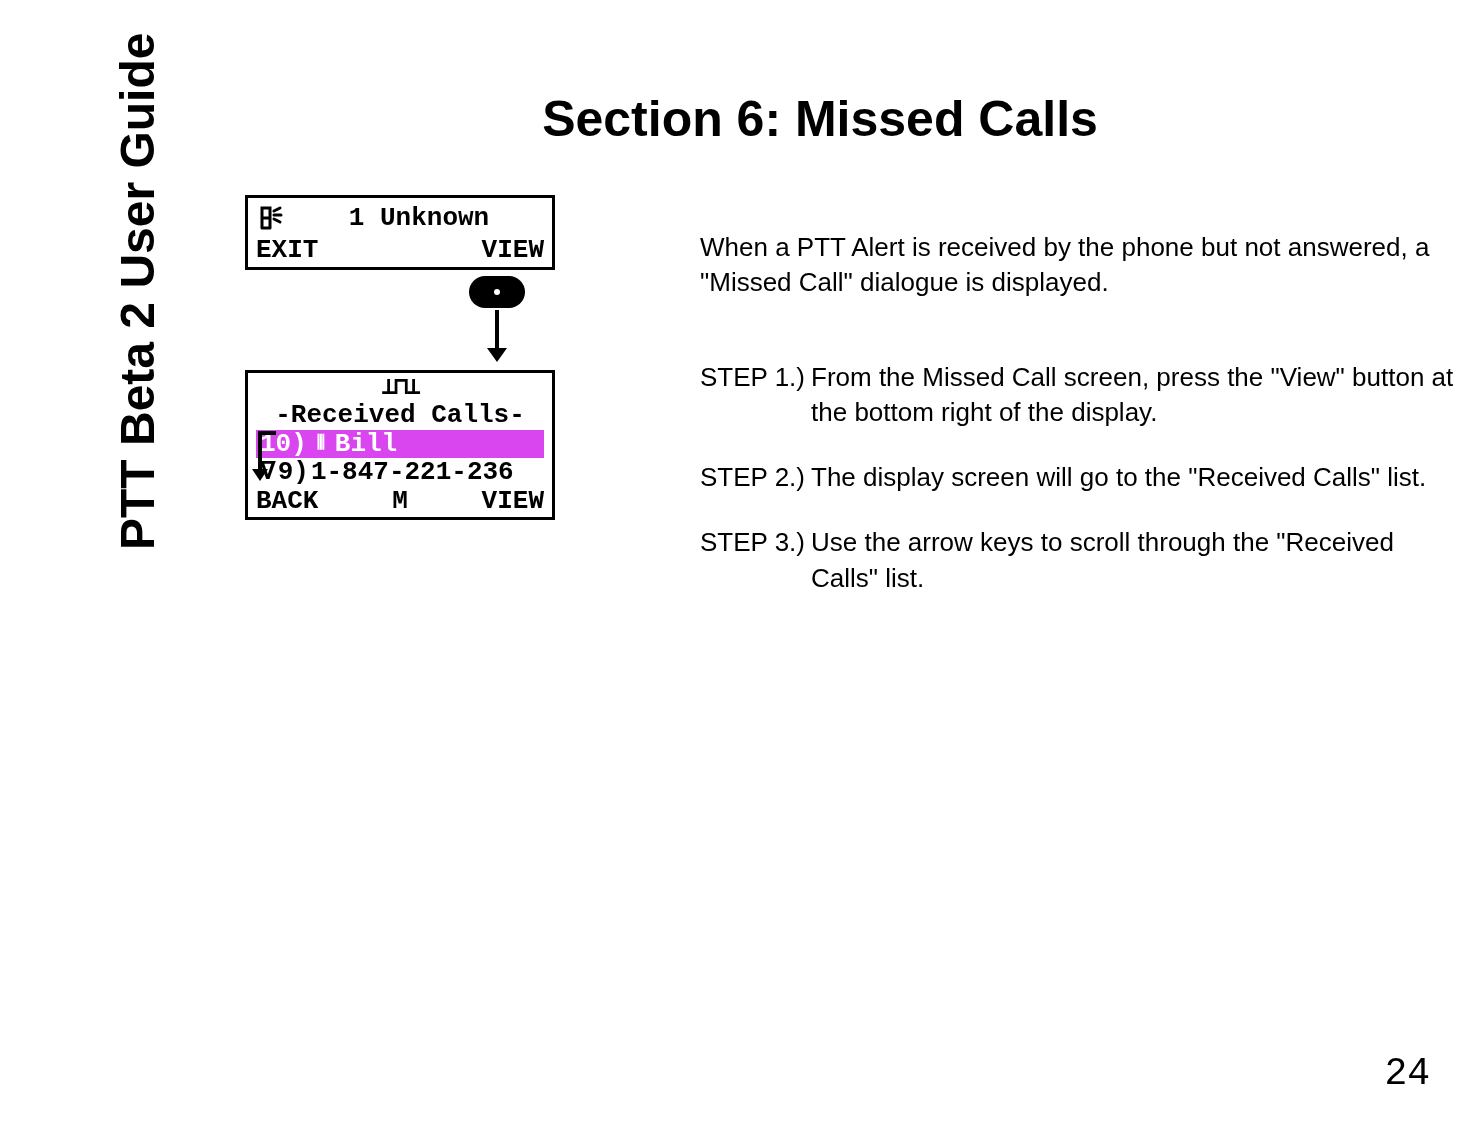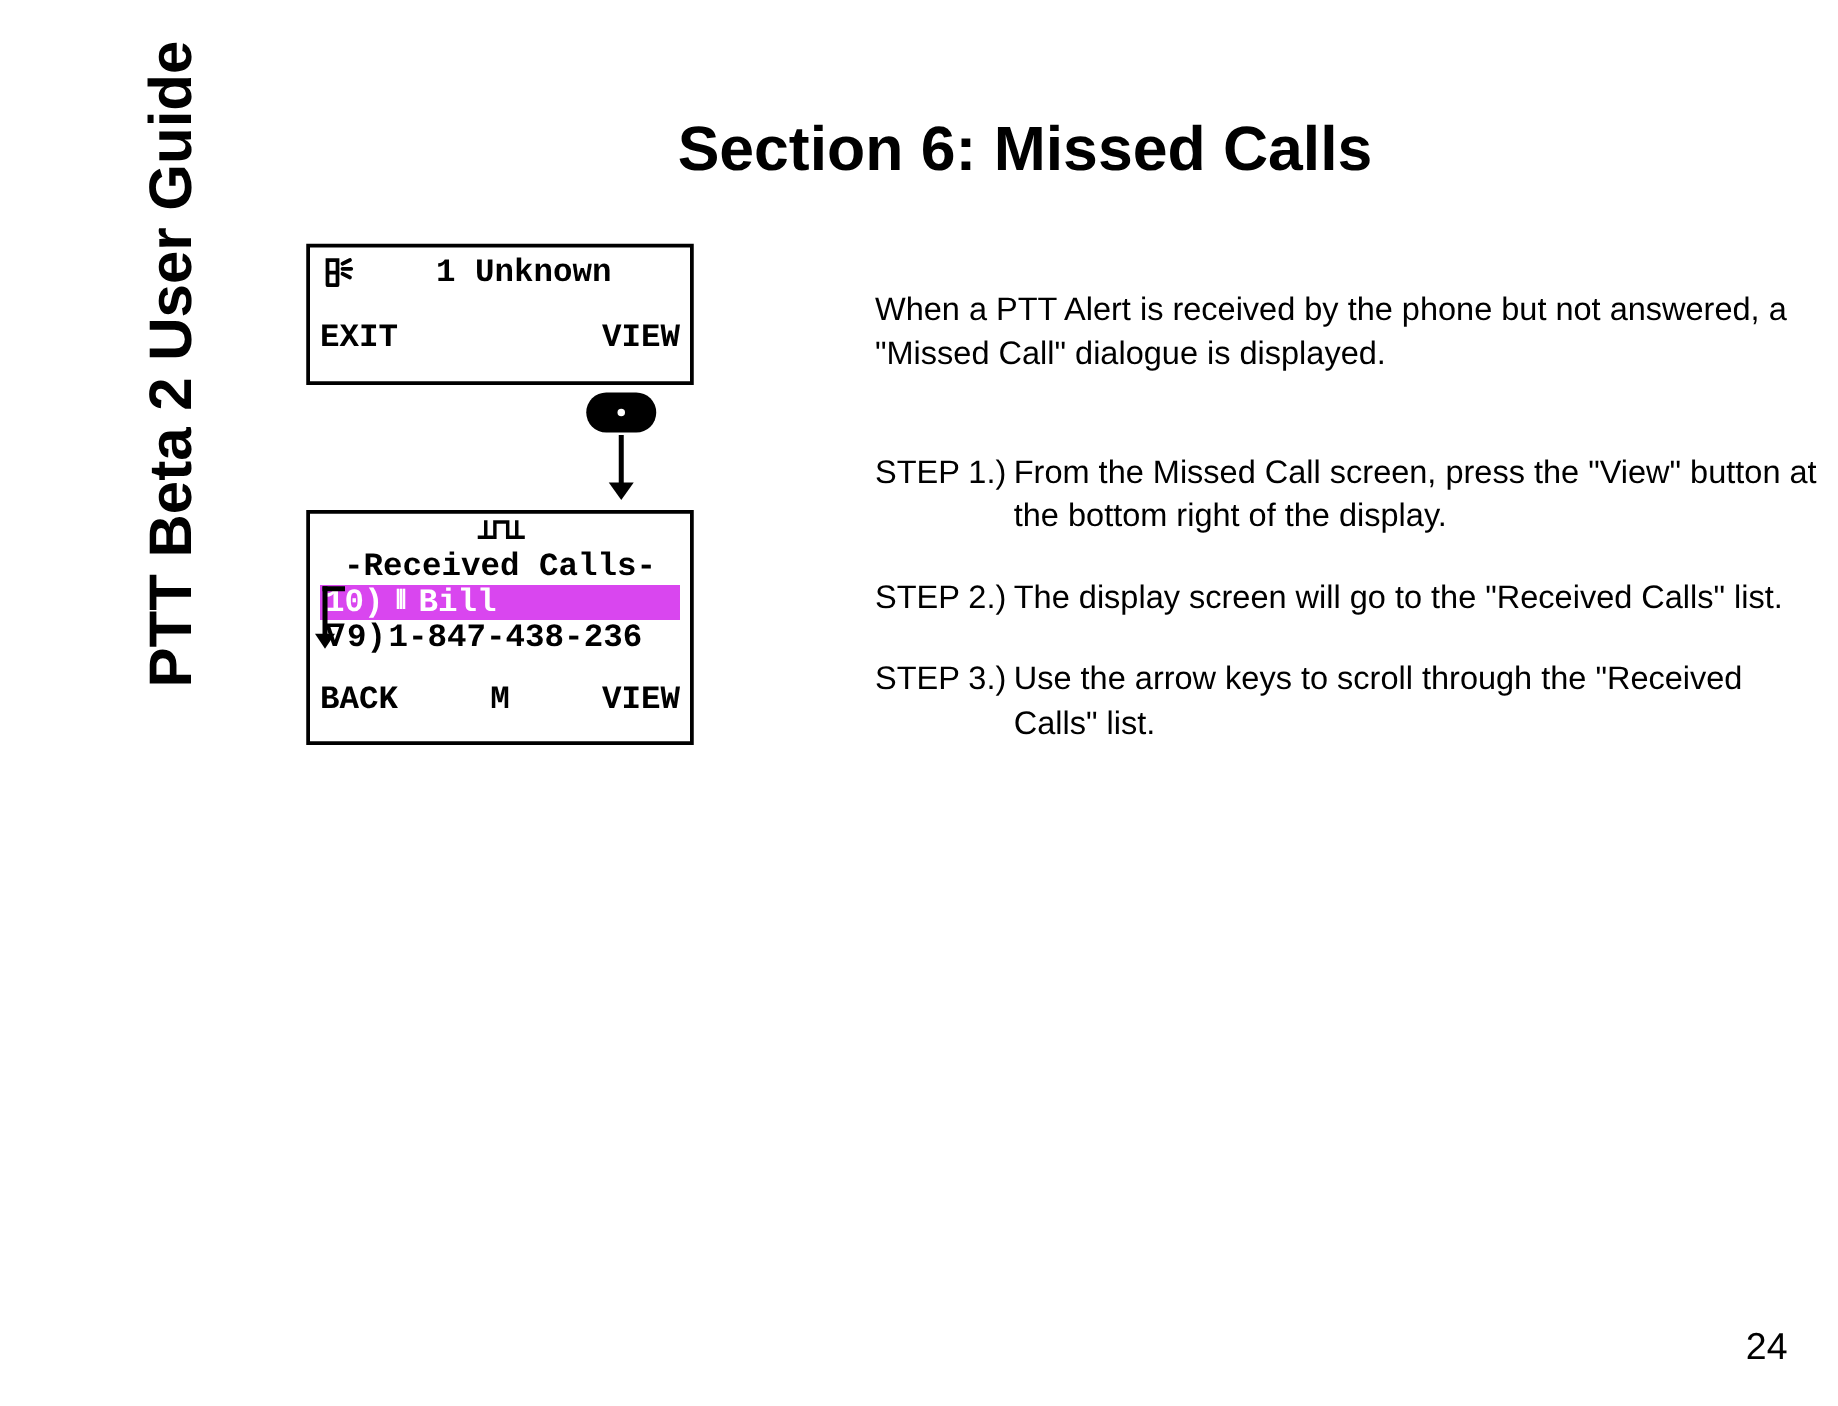--- a/index.html
+++ b/index.html
@@ -61,25 +61,24 @@
   .screen1 .row1 {
     display: flex;
     align-items: flex-start;
     gap: 10px;
   }
   .ptt-icon svg { display:block; }
   .screen1 .txt { text-align: center; flex:1; }
   .softkeys {
     display: flex;
     justify-content: space-between;
-    padding: 0 8px 20px 8px;
+    padding: 0 8px 2px 8px;
     font-family: "Courier New", monospace;
     font-weight: bold;
     font-size: 26px;
-    margin-top: 20px;
   }
   .softkeys.three span { flex:1; text-align:center; }
   .softkeys.three span:first-child{text-align:left;}
   .softkeys.three span:last-child{text-align:right;}
   .arrow-block {
     position: relative;
     height: 100px;
     width: 310px;
   }
   .dot-btn {
@@ -166,22 +165,22 @@
     line-height: 1.35;
   }
   .intro{margin-bottom:60px;}
   .step{margin-bottom:30px;display:flex;}
   .step .label{white-space:nowrap;margin-right:6px;}
   .step .body{flex:1;}
   .page-num{
     position:absolute;
     right:40px;
     bottom:30px;
-    font-family: Liberation Sans, sans-serif;
-    font-size:30px;
+    font-family: Liberation Mono, monospace;
+    font-size:38px;
   }
 </style>
 </head>
 <body>
 
 <div class="left-bar">
   <div class="vtext">PTT Beta 2 User Guide</div>
 </div>
 
 <div class="title">Section 6: Missed Calls</div>
@@ -223,21 +222,21 @@
       <div class="side-arrow"></div>
       <div class="rcv-title">-Received Calls-</div>
       <div class="hl-row">
         <span>10)</span>
         <span class="tiny-icon">⦀</span>
         <span>Bill</span>
       </div>
       <div class="plain-row">
         <span>∇</span>
         <span>9)</span>
-        <span>1-847-438-236</span>
+        <span>1-847-221-236</span>
       </div>
     </div>
     <div class="softkeys three">
       <span>BACK</span>
       <span>M</span>
       <span>VIEW</span>
     </div>
   </div>
 
 </div>

